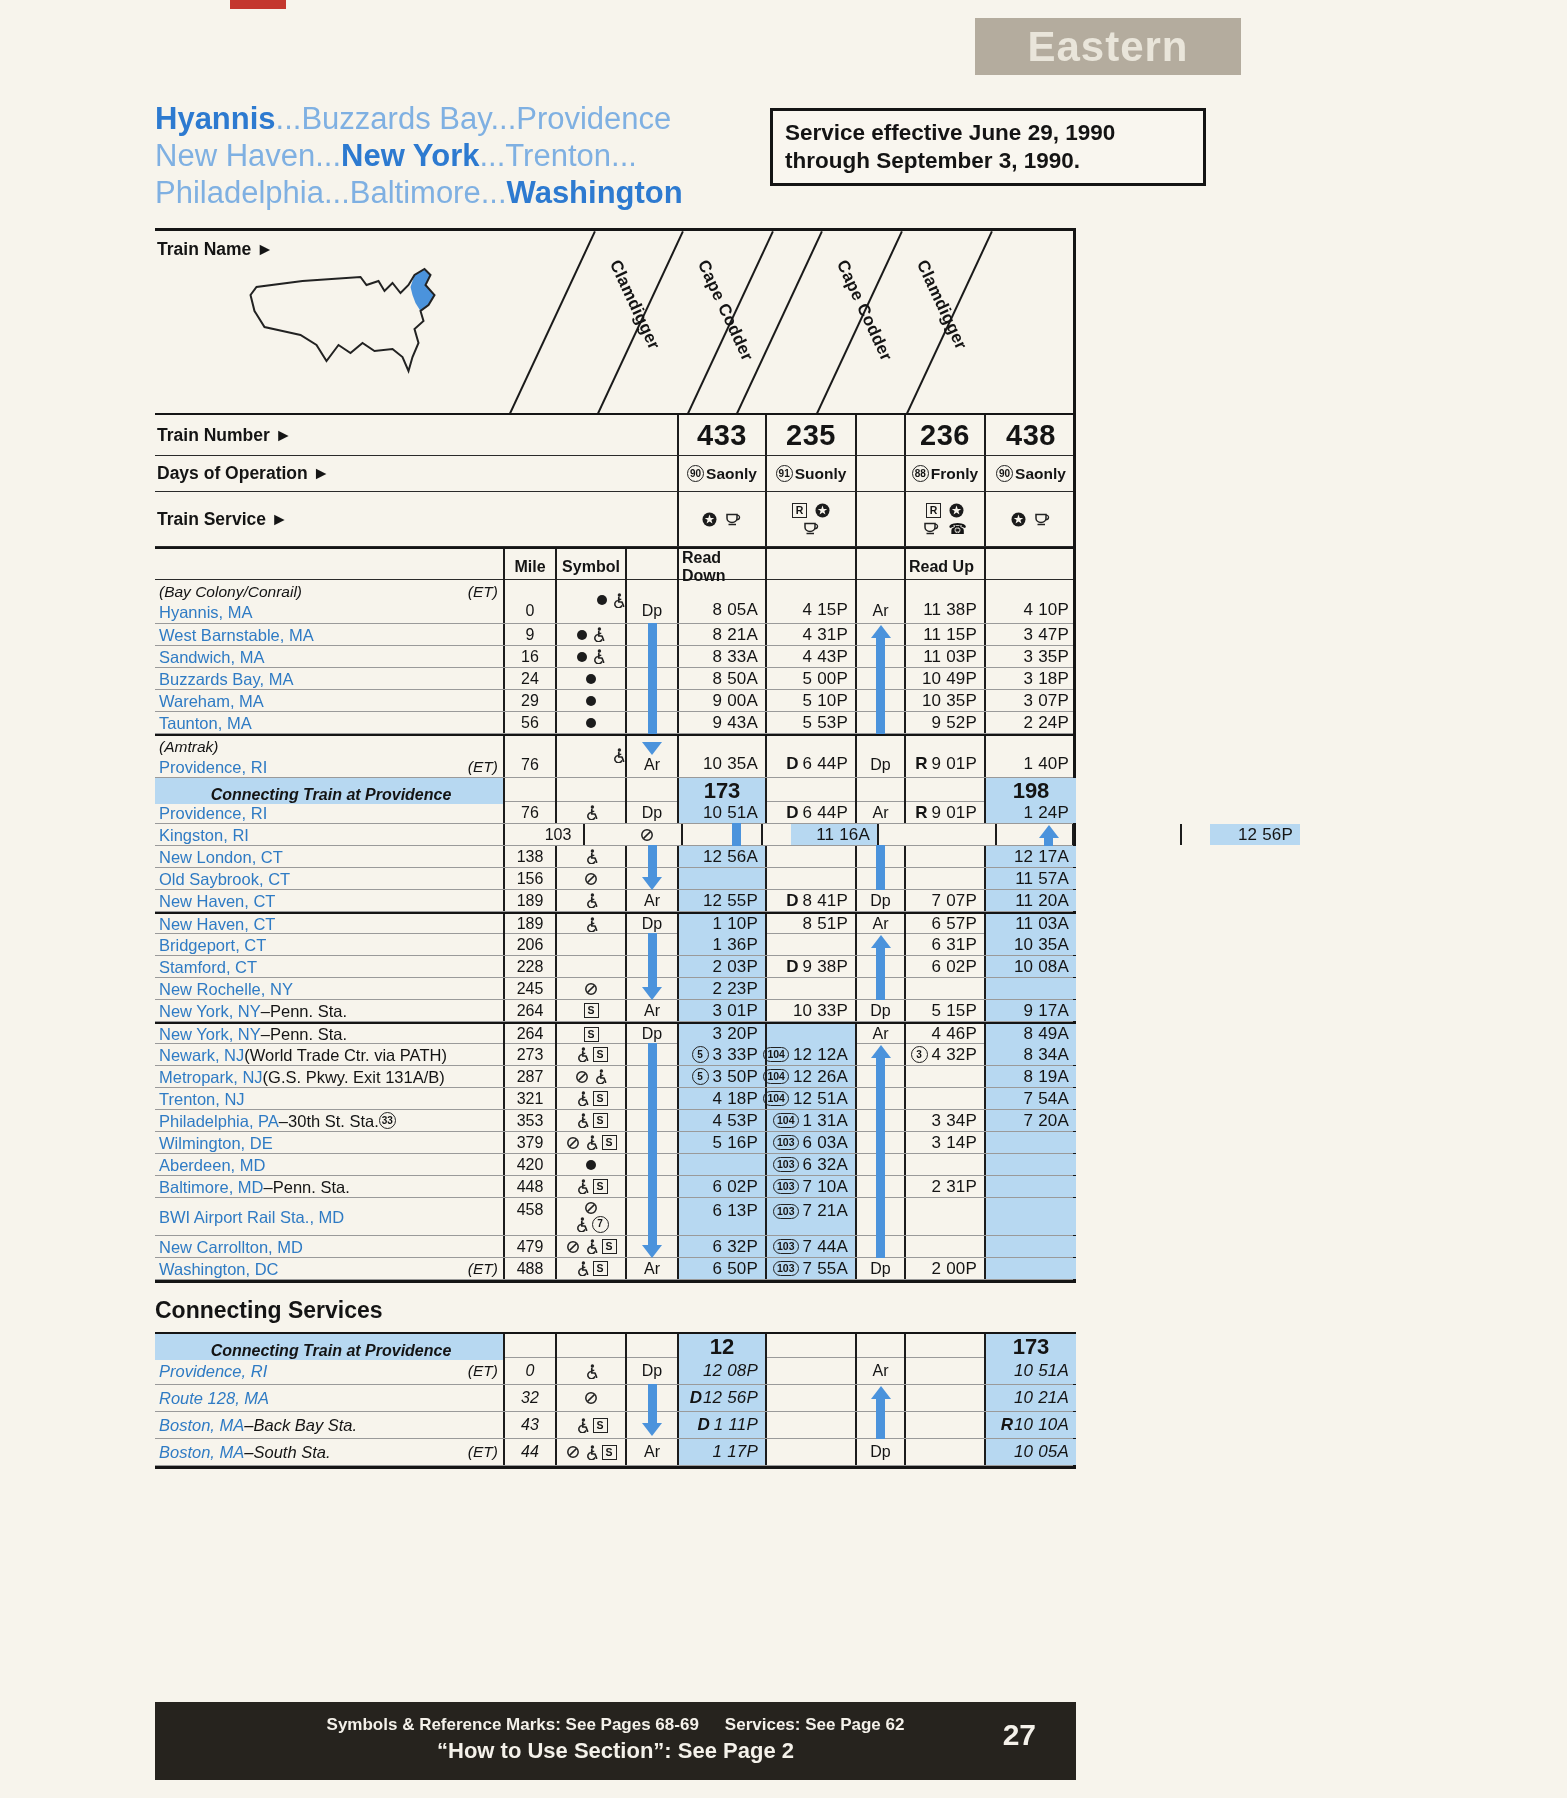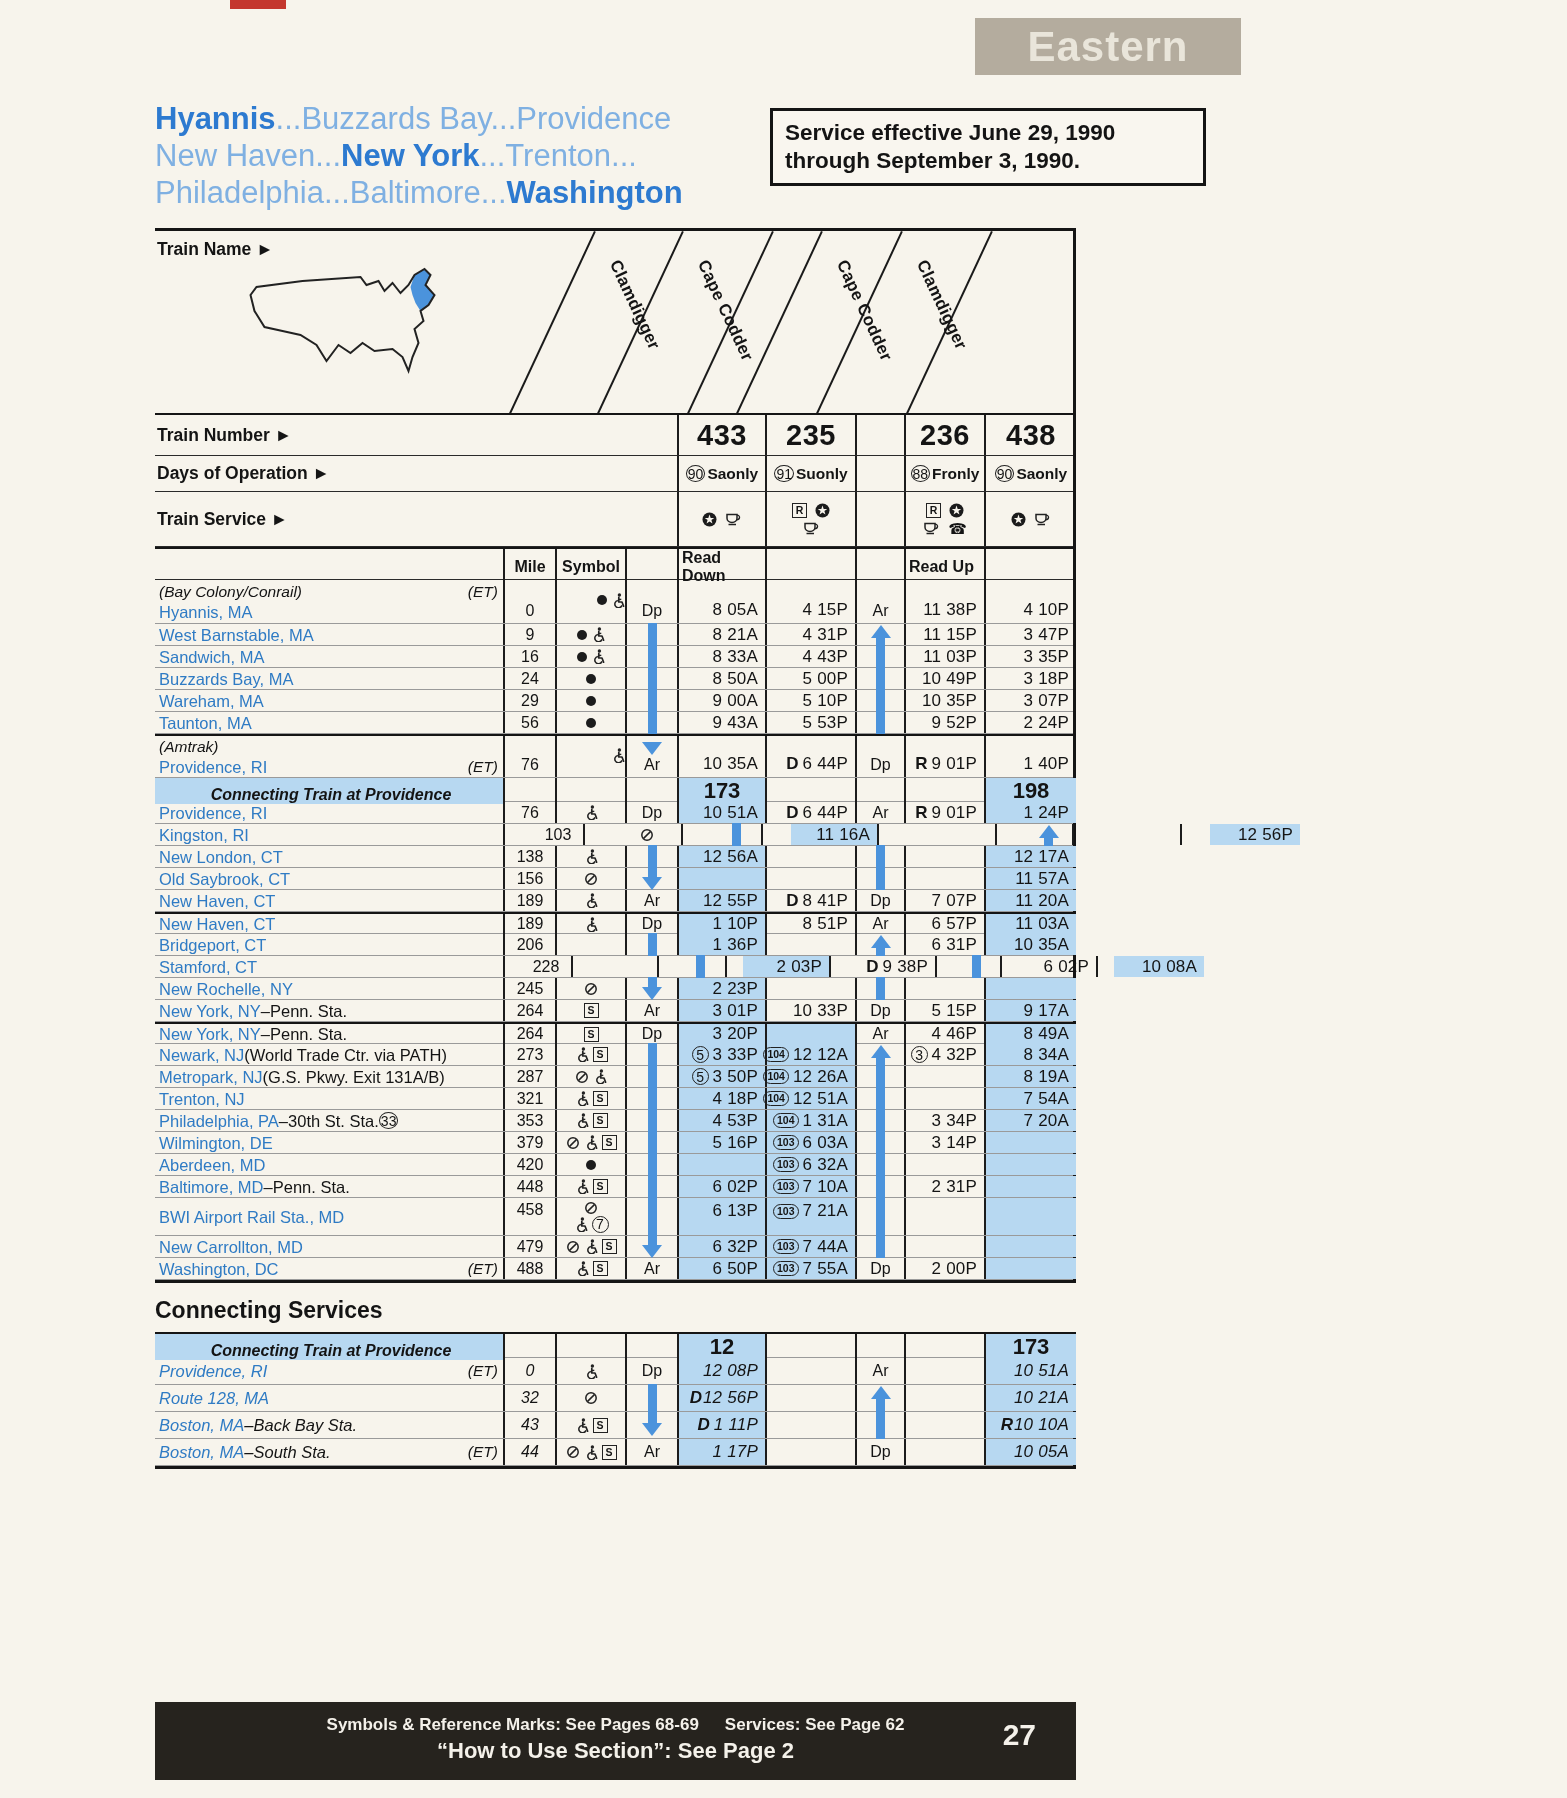--- a/index.html
+++ b/index.html
@@ -72,21 +72,21 @@
   .abar{position:absolute;left:50%;margin-left:-4.5px;width:9px;top:-1px;bottom:-1px;background:#4b93dc;}
   .tri{position:absolute;left:50%;margin-left:-10px;width:0;height:0;}
   .tri-down{border-left:10px solid transparent;border-right:10px solid transparent;border-top:13px solid #4b93dc;}
   .tri-up{border-left:10px solid transparent;border-right:10px solid transparent;border-bottom:13px solid #4b93dc;}
   
   .ic-dot{width:10px;height:10px;border-radius:50%;background:#1c1c1c;display:inline-block;}
   .icwrap{display:inline-flex;align-items:center;}
   .box{display:inline-flex;align-items:center;justify-content:center;width:15px;height:15px;
        border:1.6px solid #222;font-size:10.5px;font-weight:bold;line-height:1;box-sizing:border-box;}
   .circ{display:inline-flex;align-items:center;justify-content:center;min-width:17px;height:17px;
-        border:1.4px solid #222;border-radius:50%;font-size:14px;font-weight:normal;line-height:1;
+        border:1.4px solid #222;border-radius:50%;font-size:10px;font-weight:bold;line-height:1;
         padding:0 1px;box-sizing:border-box;background:transparent;}
   .oval{display:inline-flex;align-items:center;justify-content:center;border:1.6px solid #222;
         border-radius:9px;font-size:10.5px;font-weight:bold;line-height:1;padding:0 3px;height:15px;box-sizing:border-box;}
   .ph{font-size:15px;line-height:1;}
   
   .connwrap{margin-top:14px;}
   .connhead{font-size:23px;font-weight:bold;margin:4px 0 8px 0;}
   
   .footer{position:absolute;left:155px;top:1702px;width:921px;height:78px;background:#26231e;color:#f4f1ea;text-align:center;}
   .fl1{font-size:17px;font-weight:bold;margin-top:13px;}
@@ -880,21 +880,21 @@
           <div class="tmw">
             <span class="tv">6 31P</span>
           </div>
         </div>
         <div class="c tm hl">
           <div class="tmw">
             <span class="tv">10 35A</span>
           </div>
         </div>
       </div>
-      <div class="trow" style="display: grid; grid-template-columns: 350px 52px 70px 52px 88px 90px 49px 80px 90px; height: 22px; gap: 16px;">
+      <div class="trow" style="display: grid; grid-template-columns: 350px 52px 70px 52px 88px 90px 49px 80px 90px; height: 22px;">
         <div class="c st">
           <div class="stline">
             <span class="st-b">Stamford, CT</span>
           </div>
         </div>
         <div class="c mi">228</div>
         <div class="c sy">
           <div class="symline"></div>
         </div>
         <div class="c ad">

